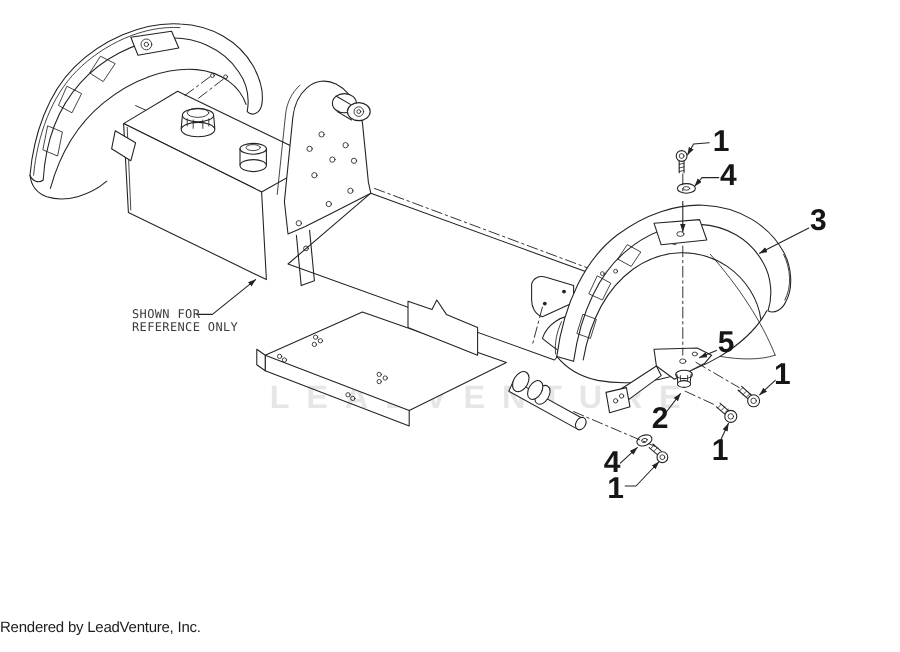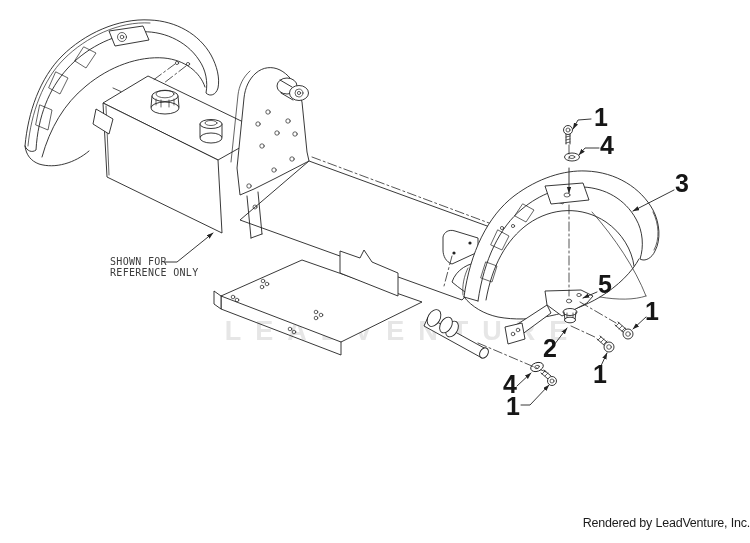--- a/index.html
+++ b/index.html
@@ -9,21 +9,21 @@
   .ln{fill:none;stroke:#232323;stroke-width:0.9;stroke-linejoin:round;stroke-linecap:round;}
   .lnw{fill:#ffffff;stroke:#232323;stroke-width:0.9;stroke-linejoin:round;}
   .lnt{fill:none;stroke:#232323;stroke-width:0.7;stroke-linejoin:round;stroke-linecap:round;}
   .dd{fill:none;stroke:#2a2a2a;stroke-width:0.8;stroke-dasharray:9 3 2 3;stroke-linecap:round;}
   .fillb{fill:#232323;stroke:none;}
   .callout{font-family:"Liberation Sans",sans-serif;font-size:25px;font-weight:700;fill:#161616;
            text-anchor:middle;cursor:pointer;}
   .note{font-family:"DejaVu Sans Mono",monospace;font-size:10px;letter-spacing:0.3px;fill:#3c3c3c;}
   .wmtext{font-family:"Liberation Sans",sans-serif;font-size:27px;font-weight:700;letter-spacing:14px;
           text-anchor:middle;}
-  .footer{position:absolute;left:0;right:0;top:516px;text-align:right;
+  .footer{position:absolute;left:0;right:0;top:516px;text-align:left;
           font-family:"Liberation Sans",sans-serif;font-size:12.5px;letter-spacing:-0.2px;color:#1c1c1c;}
 </style>
 </head>
 <body>
 
 <div class="stage">
 <svg width="750" height="543" viewBox="0 0 750 543">
   <defs>
     <marker id="arr" markerWidth="8" markerHeight="6" refX="7" refY="2.5" orient="auto">
       <path d="M0,0 L7.5,2.5 L0,5 Z" fill="#232323"></path>

